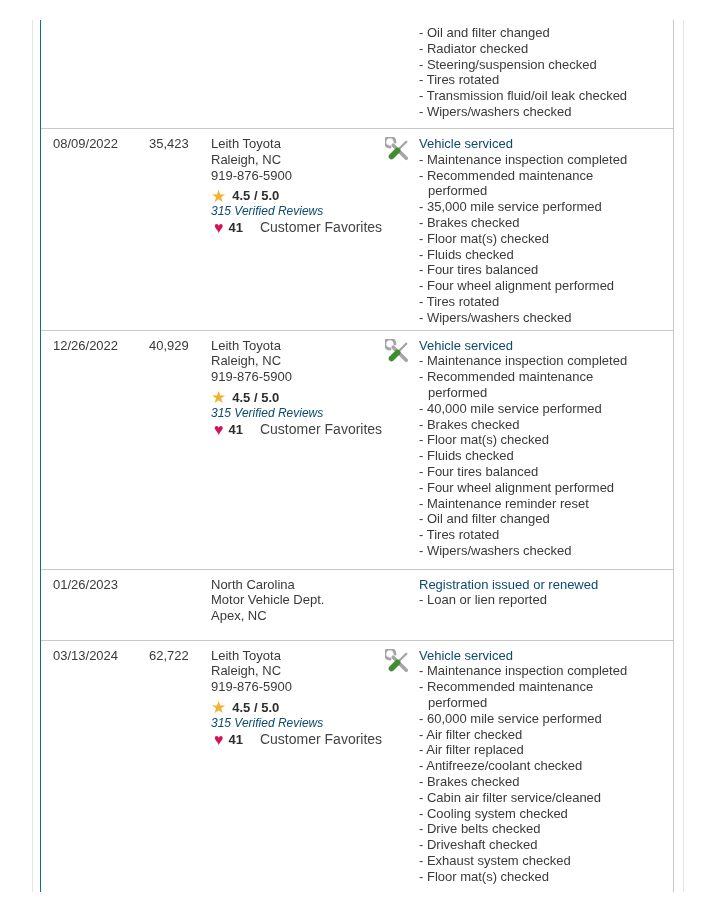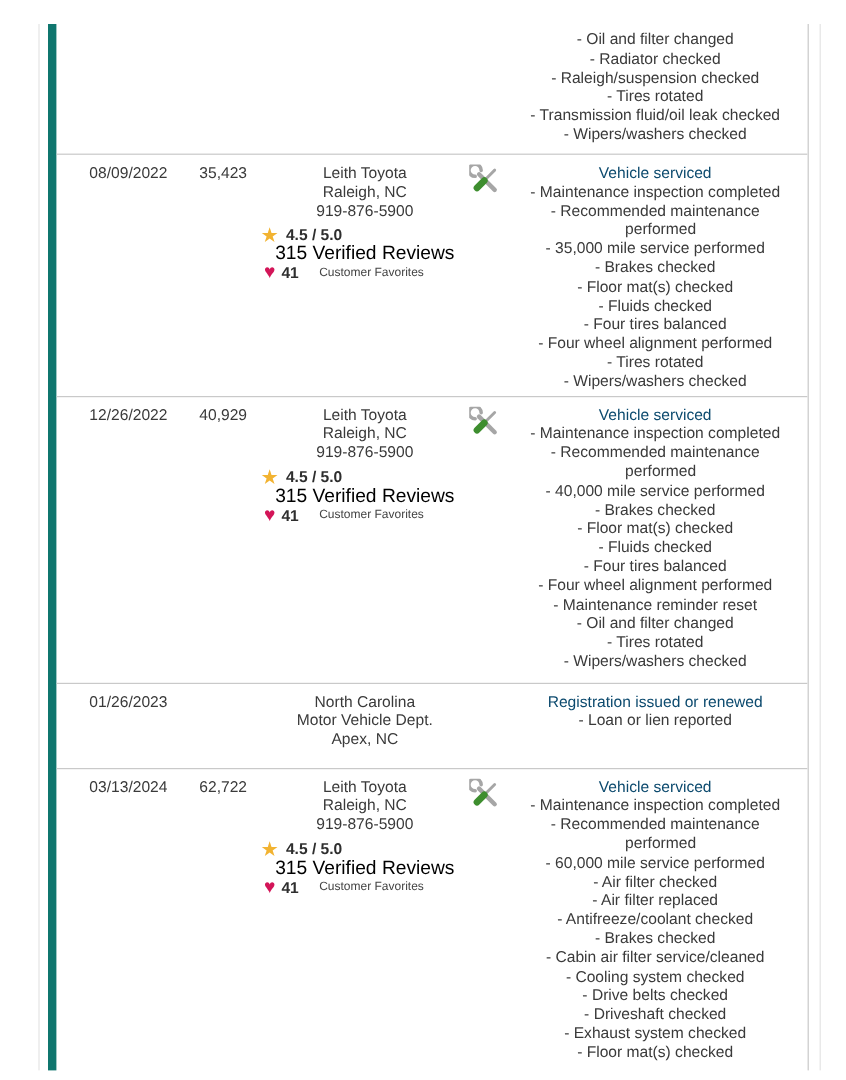--- a/index.html
+++ b/index.html
@@ -15,24 +15,23 @@
     position: absolute;
     left: 32px; top: 20px;
     width: 652px; height: 872px;
     border-left: 1px solid #e4e4e4;
     border-right: 1px solid #e4e4e4;
   }
   .history-table {
     position: absolute;
     left: 7px; top: 0;
     width: 634px; height: 100%;
-    border-left: 7px solid #0f766e;
+    border-left: 1px solid #0f766e;
     border-right: 1px solid #c9c9c9;
     overflow: hidden;
-    text-align: center;
   }
   .row {
     display: flex;
     align-items: flex-start;
     padding: 7px 0 4px 12px;
     font-size: 13px;
     line-height: 15.8px;
   }
   .row + .row { border-top: 1px solid #c9c9c9; }
   .row.r1 { min-height: 108px; padding-top: 5px; }
@@ -47,43 +46,43 @@
   .desc-title { font-weight: normal; color: #0c4a6e; }
   .detail-list, .provider-lines { list-style: none; margin: 0; padding: 0; }
   .detail-list li {
     padding-left: 9px;
     text-indent: -9px;
     white-space: pre-line;
   }
   .provider-lines li { white-space: pre-line; }
   .rating-line { margin-top: 5px; font-weight: bold; color: #2e2e2e; display: flex; align-items: center; }
   .star-glyph { font-size: 17px; line-height: 15px; margin-right: 6px; font-weight: normal; }
-  .reviews-line { font-size: 16px; color: #000000; }
+  .reviews-line { font-size: 12px; color: #0c4a6e; font-style: italic; }
   .fav-line { display: flex; align-items: center; margin-left: 3px; }
   .heart-glyph { font-size: 16px; line-height: 15px; margin-right: 5px; }
   .fav-count { font-weight: bold; color: #2e2e2e; margin-right: 17px; }
-  .fav-label { font-size: 10px; color: #444; }
+  .fav-label { font-size: 14px; color: #444; }
   .svc-icon { display: block; }
 </style>
 </head>
 <body>
 
 <div class="panel">
   <div class="history-table">
 
     <div class="row r1">
       <div class="col-date"></div>
       <div class="col-miles"></div>
       <div class="col-dealer"></div>
       <div class="col-icon"></div>
       <div class="col-desc">
         <ul class="detail-list">
             <li>- Oil and filter changed</li>
             <li>- Radiator checked</li>
-            <li>- Raleigh/suspension checked</li>
+            <li>- Steering/suspension checked</li>
             <li>- Tires rotated</li>
             <li>- Transmission fluid/oil leak checked</li>
             <li>- Wipers/washers checked</li>
           </ul>
       </div>
     </div>
 
     <div class="row r2">
       <div class="col-date">08/09/2022</div>
       <div class="col-miles">35,423</div>

